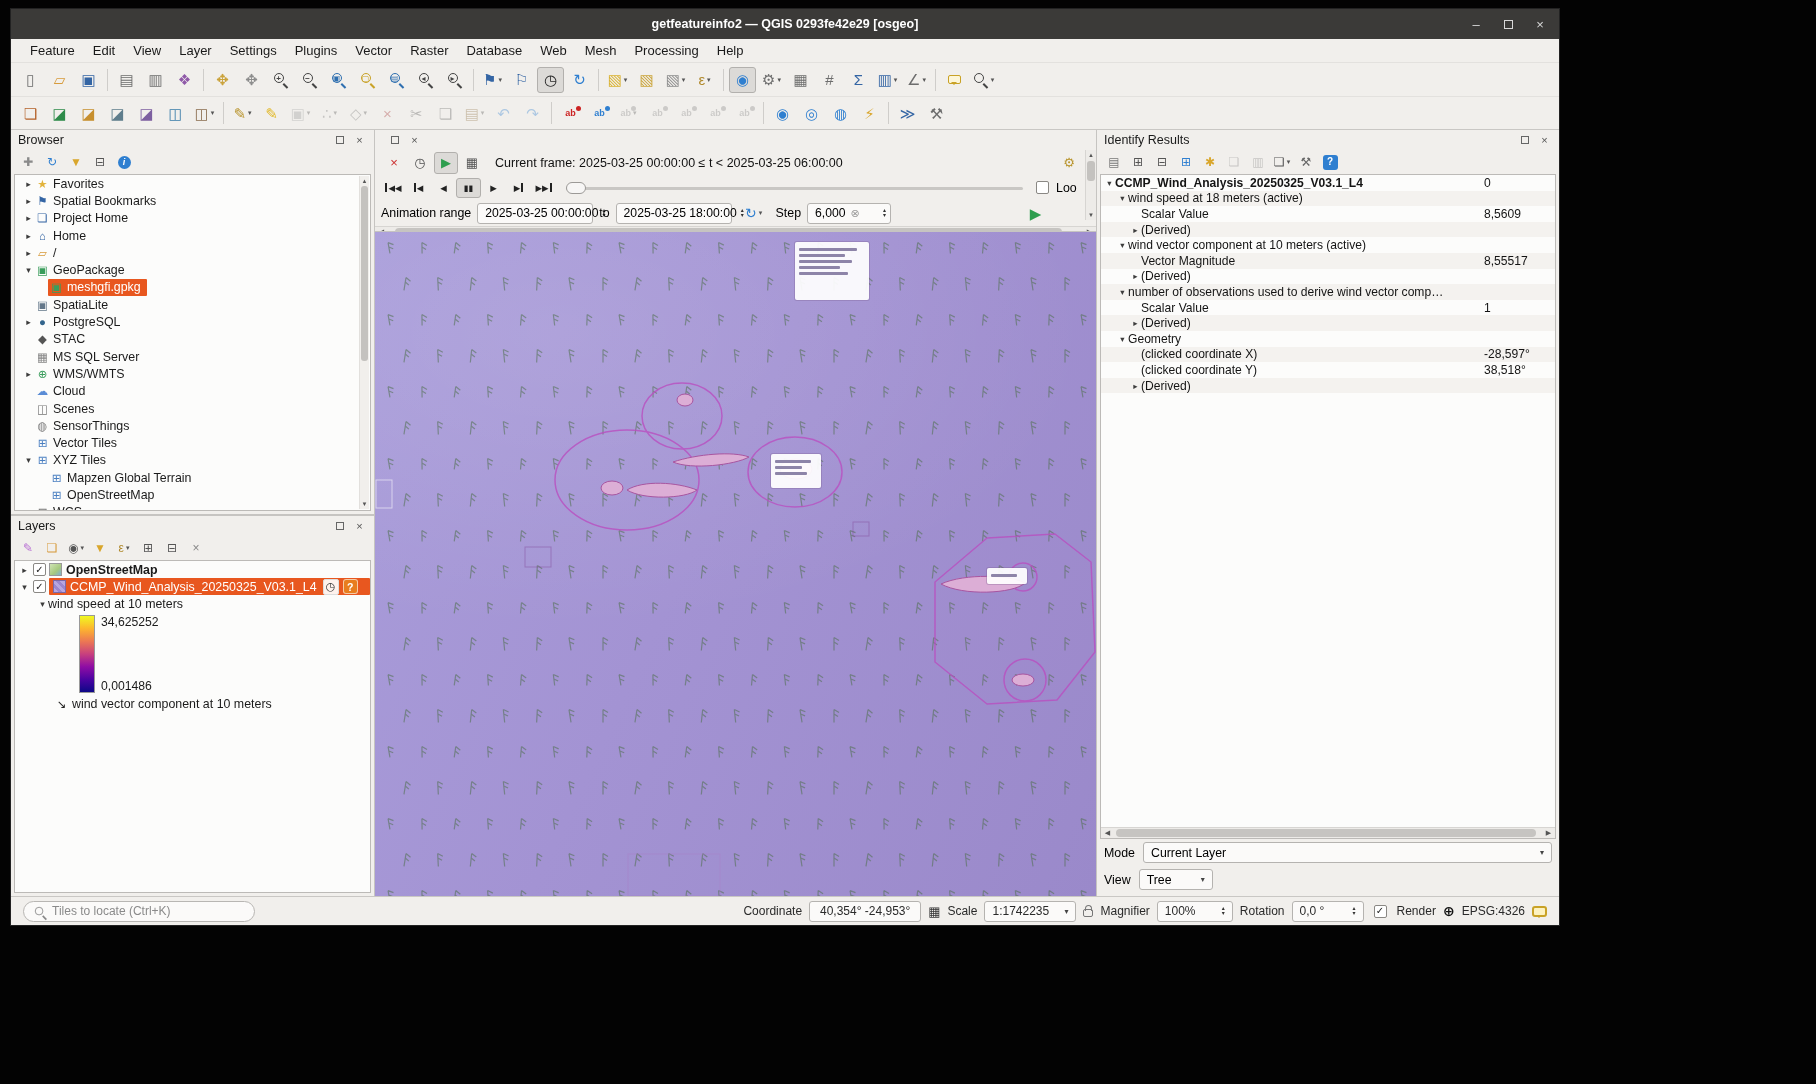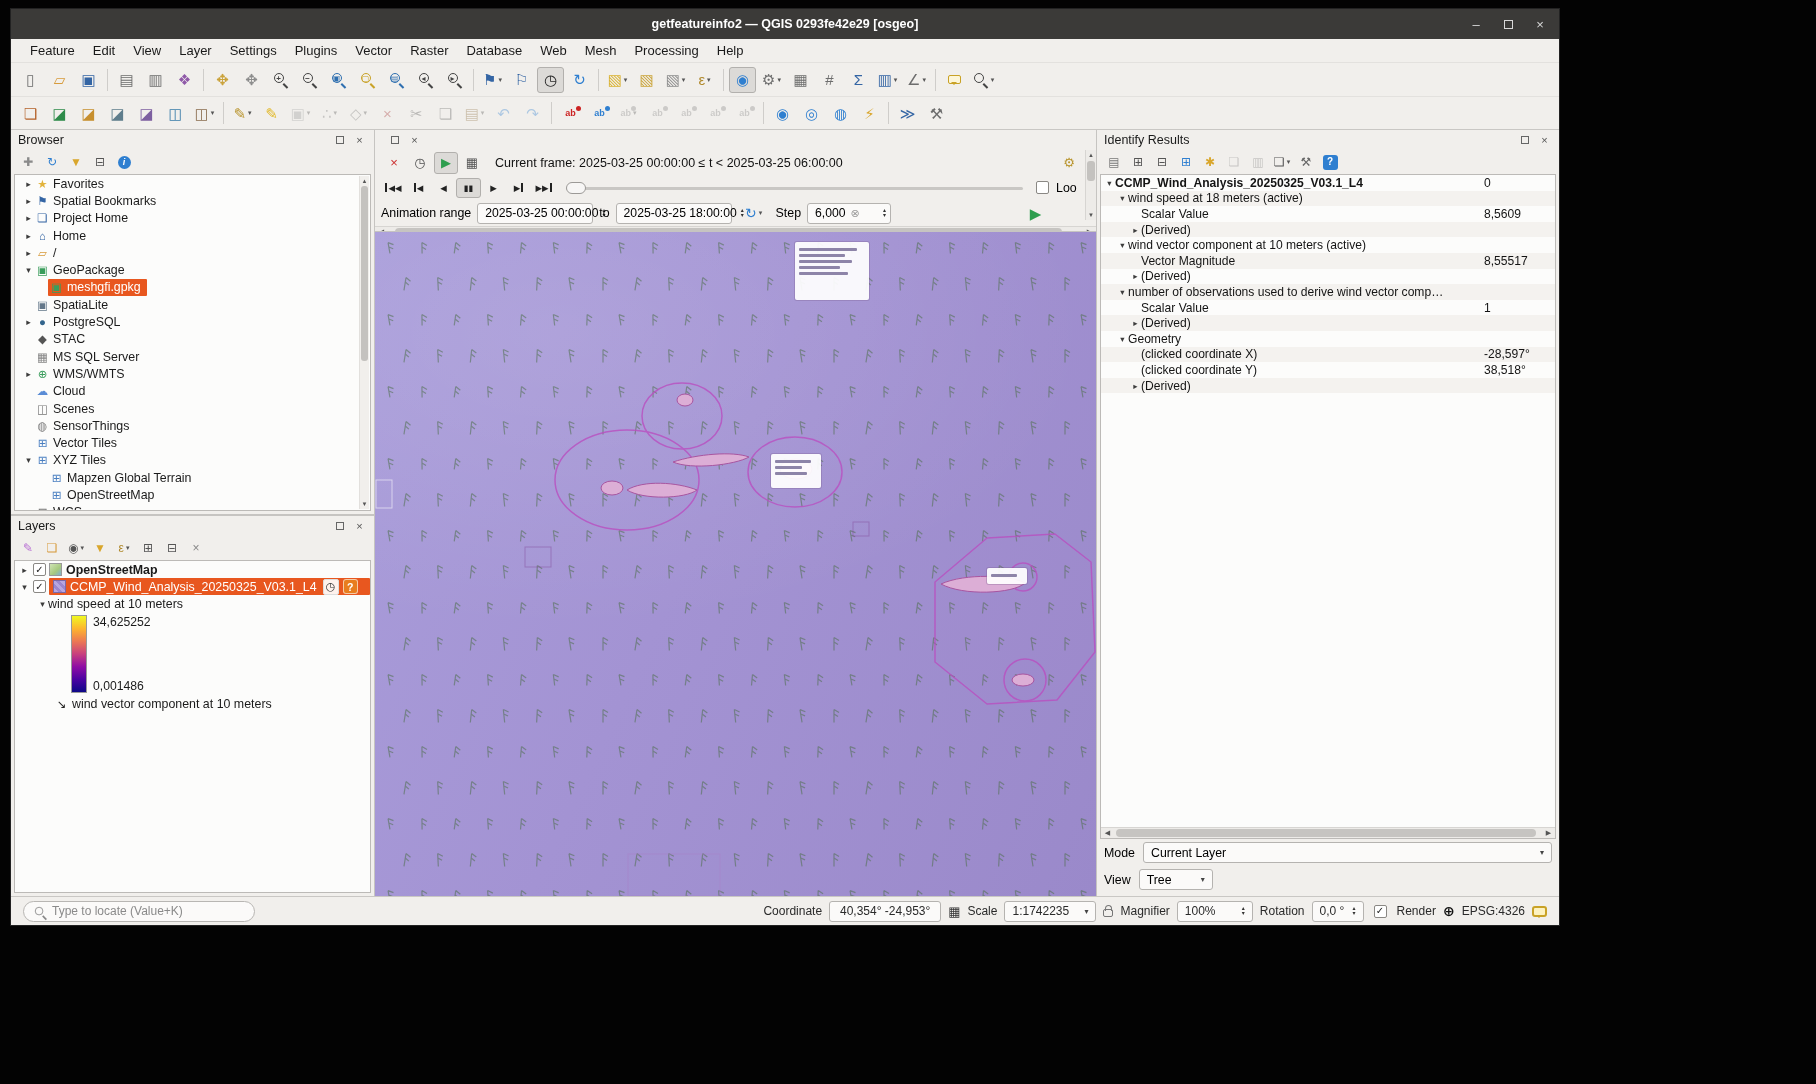--- a/index.html
+++ b/index.html
@@ -54,21 +54,21 @@
 .tlabel.bold{font-weight:bold;}
 .tsel{display:flex;align-items:center;height:17px;border-radius:1px;padding-right:6px;}
 .tsel.sel{background:#e8571f;}
 .tsel.sel .tlabel{color:#fff;}
 .tsel.grow{flex:1;}
 .cb{width:13px;height:13px;background:#fff;border:1px solid #8a8884;border-radius:2px;display:flex;align-items:center;justify-content:center;font-size:10px;color:#1a1a1a;flex:none;margin:0 3px;line-height:1;}
 .osm-swatch{width:13px;height:13px;border:1px solid #999;background:linear-gradient(135deg,#cfe3b4 0%,#a6c97e 60%,#7eb0d4 100%);flex:none;margin-right:4px;}
 .mesh-swatch{width:13px;height:13px;border:1px solid #7a68a8;background:repeating-linear-gradient(45deg,#b7a6e0 0 3px,#9d87cf 3px 6px);flex:none;margin:0 4px;}
 .badge-clock{width:16px;height:16px;background:rgba(255,255,255,.92);border:1px solid #ddd;border-radius:2px;display:flex;align-items:center;justify-content:center;font-size:11px;color:#333;margin-left:6px;flex:none;}
 .badge-q{width:15px;height:15px;background:#e87d1e;color:#fff;border-radius:3px;font-size:10.5px;font-weight:bold;display:flex;align-items:center;justify-content:center;margin-left:4px;flex:none;border:1px solid rgba(255,255,255,.6);}
-.ramp-row{display:flex;align-items:center;padding-left:4px;margin:2px 8px;}
+.ramp-row{display:flex;align-items:center;padding-left:4px;margin:2px 16px;}
 .ramp{width:16px;height:78px;border:1px solid #999;flex:none;}
 .ramp-labels{height:78px;display:flex;flex-direction:column;justify-content:space-between;margin-left:6px;font-size:12.2px;}
 .vscroll{position:absolute;top:1px;right:1px;bottom:1px;width:10px;background:#f1efec;border-left:1px solid #e2e0dd;display:flex;flex-direction:column;align-items:center;}
 .vs-btn{height:10px;font-size:6px;color:#555;display:flex;align-items:center;flex:none;}
 .vs-trk{flex:1;width:100%;position:relative;}
 .vs-th{position:absolute;left:1px;right:1px;border-radius:3px;background:#c4c2bf;}
 
 .temporal-panel{height:102px;flex:none;border-bottom:1px solid #c6c4c1;overflow:hidden;}
 .tc-rowA,.tc-rowB,.tc-rowC{display:flex;align-items:center;padding:0 14px 0 6px;flex:none;}
 .tc-rowA{height:25px;}
@@ -2284,42 +2284,42 @@
       </div>
     </div>
   </div>
 
   <div class="statusbar">
     <div class="locate-box">
       <span class="magwrap" style="width:13px;height:13px;transform:scale(0.85);">
             <span class="mag-glass" style="border-color:#888;"></span>
             <span class="mag-handle" style="background:#888;"></span>
           </span>
-      <span>Type to locate (Value+K)</span>
+      <span>Tiles to locate (Ctrl+K)</span>
     </div>
     <span class="sb-spacer"></span>
     <span class="sb-label">Coordinate</span>
     <span class="sb-box" style="width:112px;justify-content:center;">40,354° -24,953°</span>
     <span class="sb-icon">▦</span>
     <span class="sb-label">Scale</span>
     <span class="sb-box" style="width:92px;">
           <span>1:1742235</span>
           <span class="combo-arrow" style="margin-left:auto;font-size:8px;color:#444;">▾</span>
         </span>
     <span class="lock"></span>
     <span class="sb-label">Magnifier</span>
     <span class="sb-box" style="width:76px;">
           <span>100%</span>
           <span class="spin-arrows">
             <span>▴</span>
             <span>▾</span>
           </span>
         </span>
     <span class="sb-label">Rotation</span>
-    <span class="sb-box" style="width:52px;">
+    <span class="sb-box" style="width:72px;">
           <span>0,0 °</span>
           <span class="spin-arrows">
             <span>▴</span>
             <span>▾</span>
           </span>
         </span>
     <span class="cb checked">✓</span>
     <span class="sb-label">Render</span>
     <span class="globe">⊕</span>
     <span class="sb-label">EPSG:4326</span>

